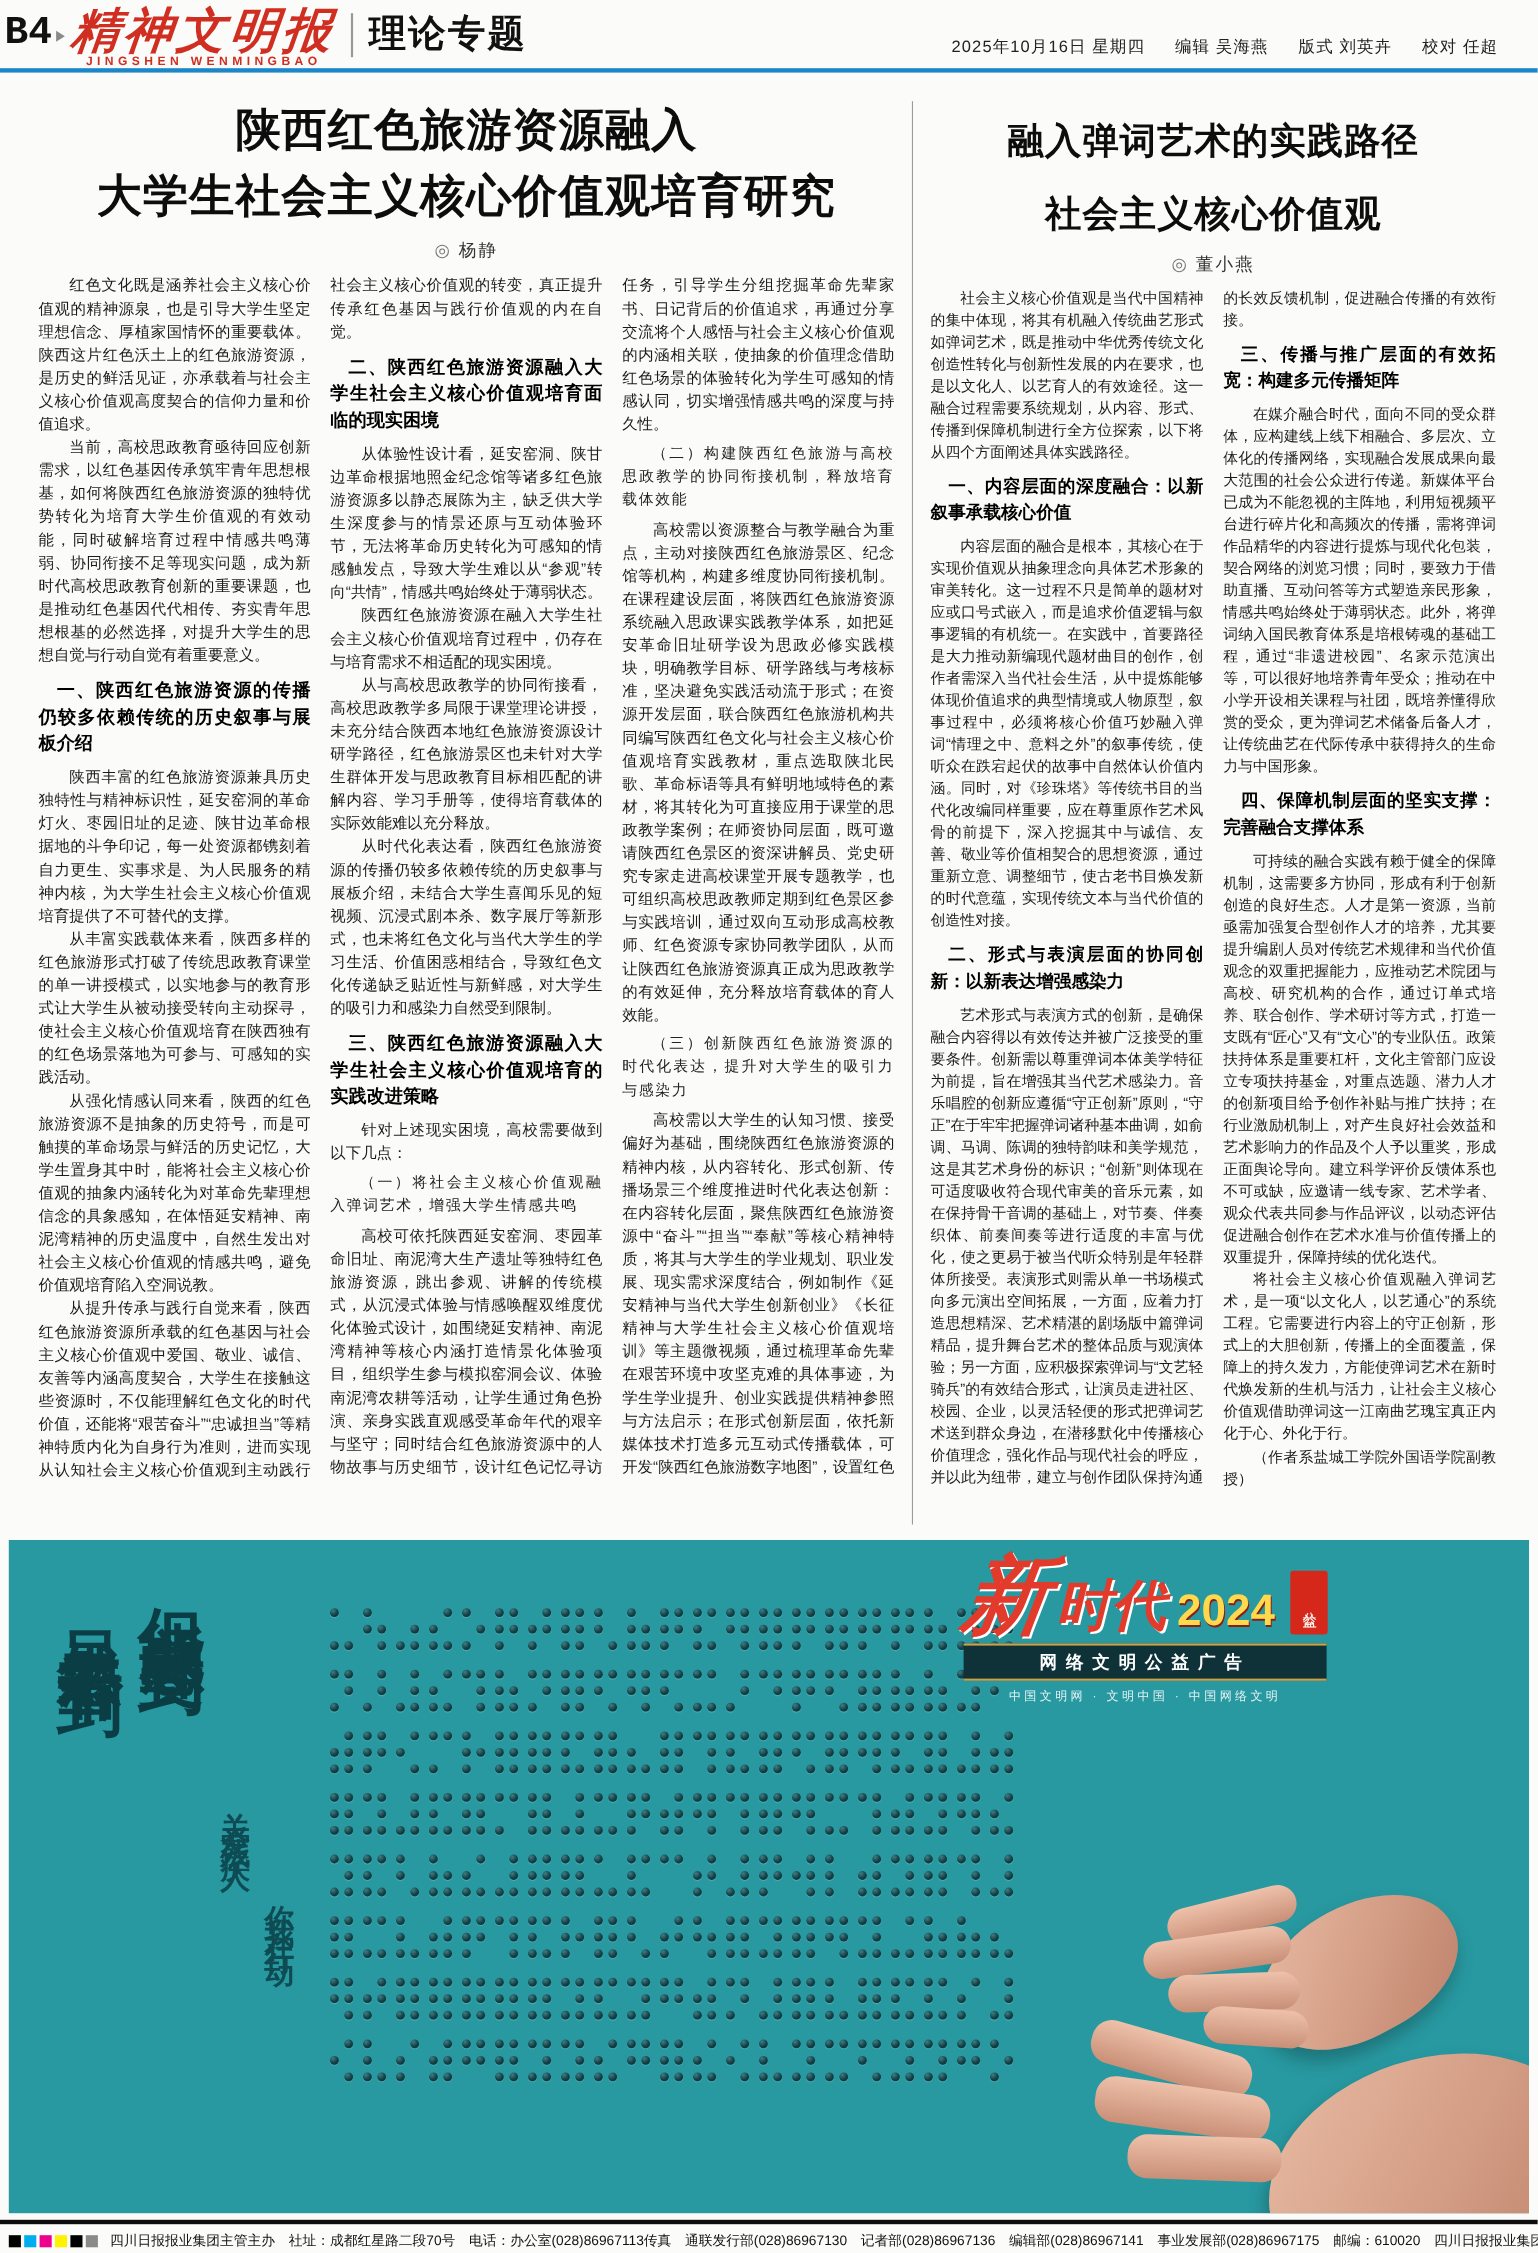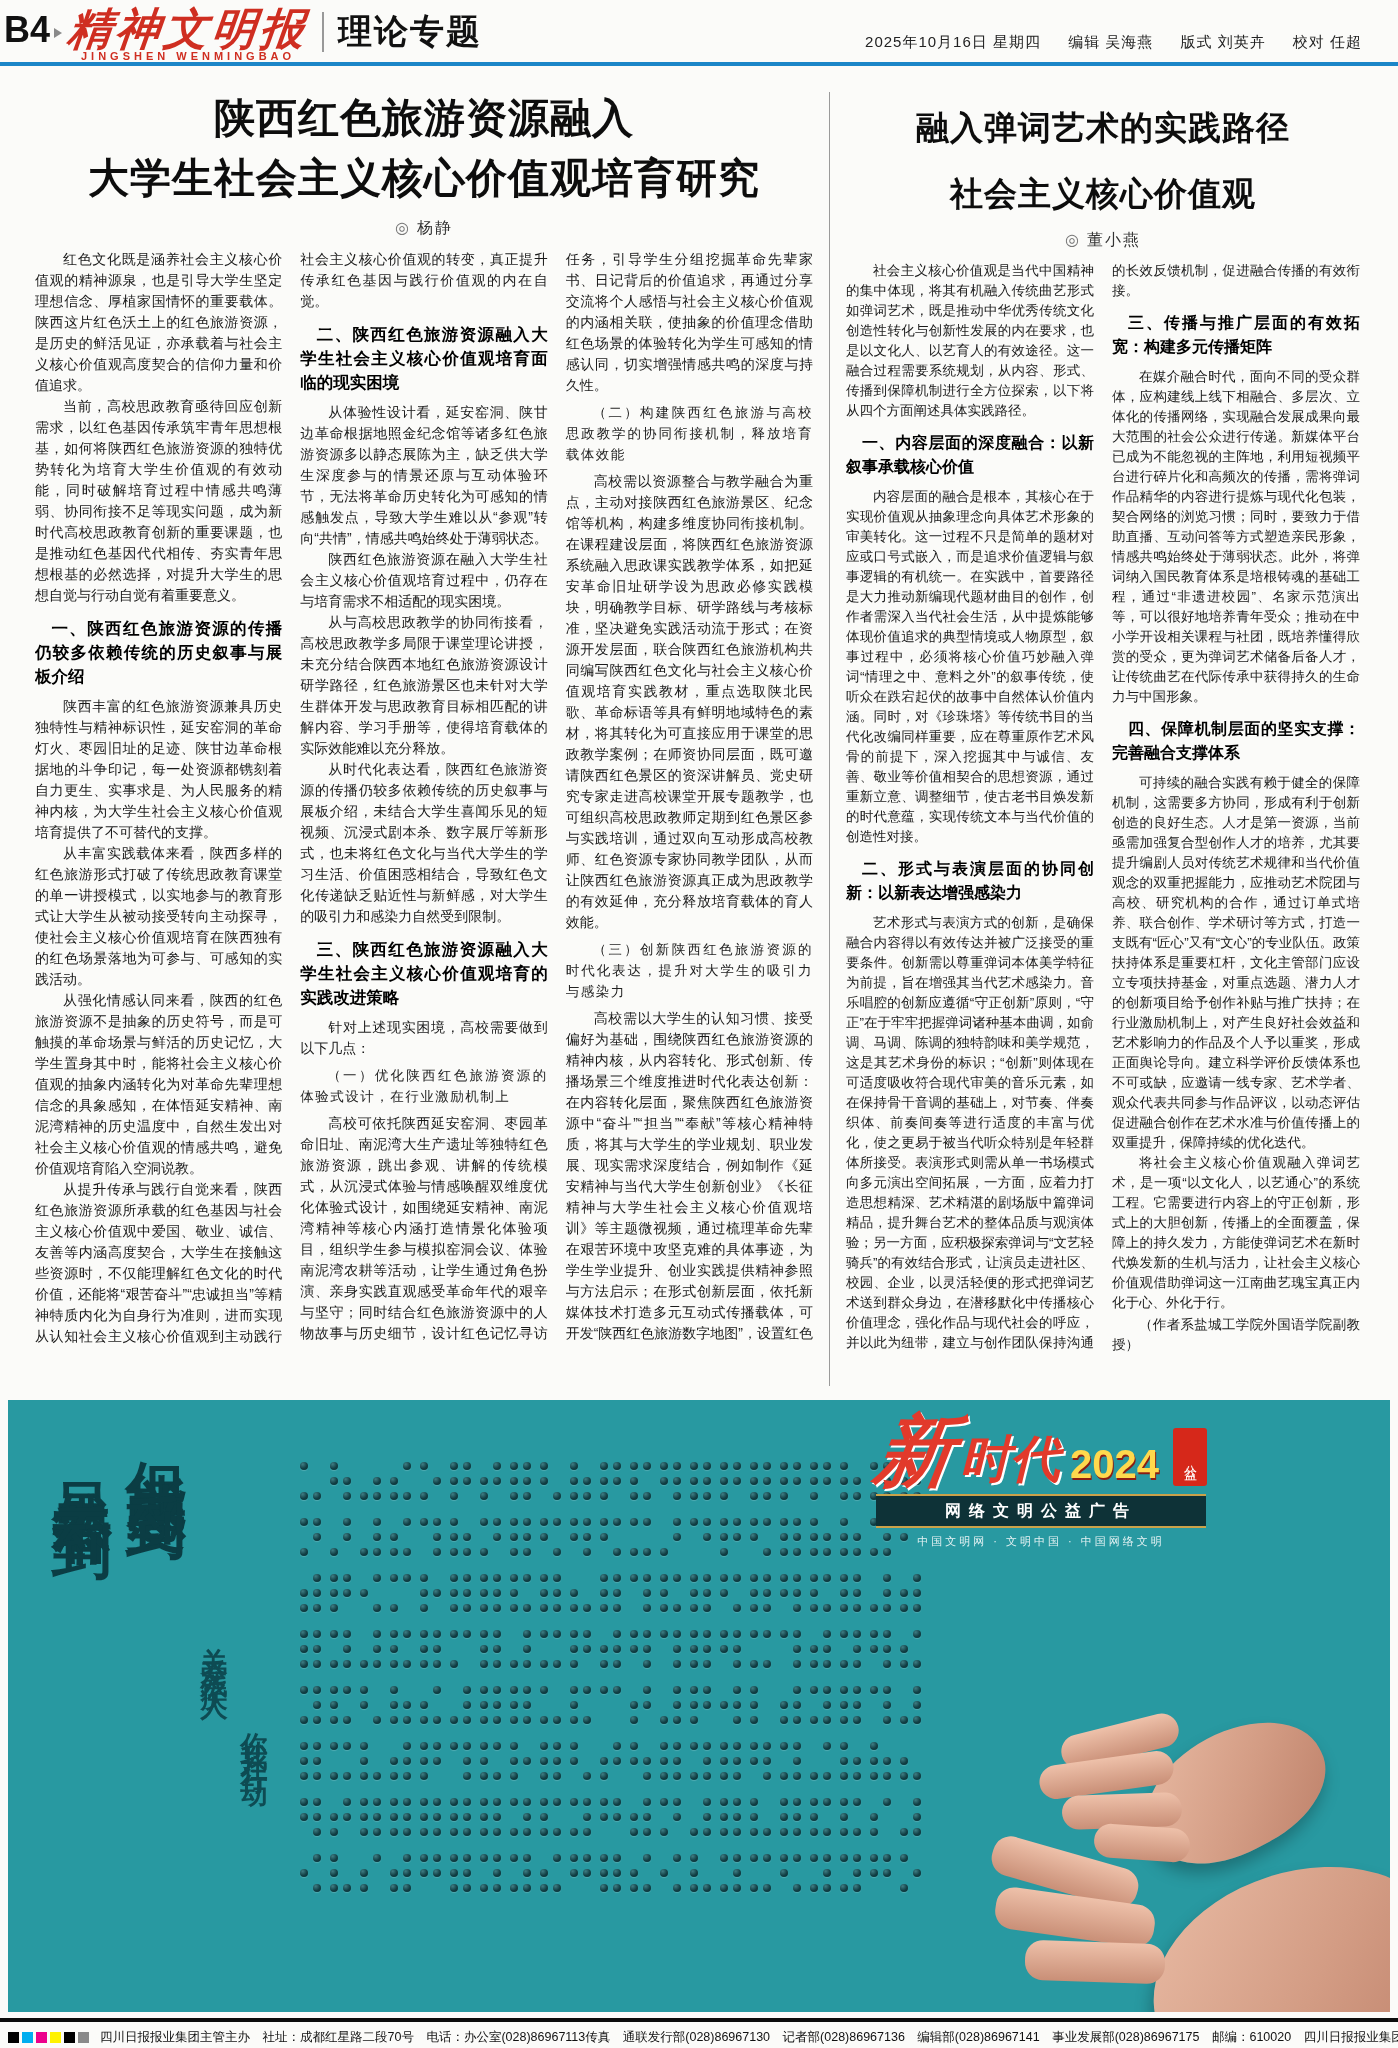--- a/index.html
+++ b/index.html
@@ -3,21 +3,21 @@
 <meta charset="utf-8">
 <style>
   html,body{margin:0;padding:0;}
   body{width:1398px;height:2048px;position:relative;background:#fbfbf9;
        font-family:"Liberation Sans","DejaVu Sans",sans-serif;color:#1a1a1a;
        -webkit-font-smoothing:antialiased;overflow:hidden;}
 
   
   .masthead{position:absolute;top:0;left:0;right:0;height:62px;border-bottom:4px solid #1b86c8;}
   .mh-left{position:absolute;left:4px;top:6px;display:flex;align-items:flex-start;}
-  .page-no{font-size:36px;font-weight:bold;color:#111;line-height:48px;}
+  .page-no{font-size:36px;font-weight:bold;color:#111;line-height:48px;font-family:Liberation Mono, monospace;}
   .page-no-arrow{width:0;height:0;border-left:8px solid #8a8a8a;border-top:5px solid transparent;
        border-bottom:5px solid transparent;margin:22px 6px 0 4px;}
   .paper-logo{display:flex;flex-direction:column;align-items:center;margin-right:10px;}
   .paper-name{font-family:"DejaVu Serif",serif;font-style:italic;font-weight:bold;
        font-size:44px;line-height:46px;color:#cf2e21;letter-spacing:4px;transform:skewX(-6deg);}
   .paper-latin{font-size:11px;font-weight:bold;color:#cf2e21;letter-spacing:4px;margin-top:-2px;}
   .mh-divider{width:2px;height:40px;background:#999;margin:6px 14px 0 4px;}
   .section-title{font-size:34px;font-weight:900;color:#111;line-height:50px;letter-spacing:2px;}
   .mh-right{position:absolute;right:36px;bottom:10px;font-size:15px;color:#222;letter-spacing:1px;}
   .mh-right span{margin-left:22px;}
@@ -131,21 +131,21 @@
         <p class="para">从丰富实践载体来看，陕西多样的红色旅游形式打破了传统思政教育课堂的单一讲授模式，以实地参与的教育形式让大学生从被动接受转向主动探寻，使社会主义核心价值观培育在陕西独有的红色场景落地为可参与、可感知的实践活动。</p>
         <p class="para">从强化情感认同来看，陕西的红色旅游资源不是抽象的历史符号，而是可触摸的革命场景与鲜活的历史记忆，大学生置身其中时，能将社会主义核心价值观的抽象内涵转化为对革命先辈理想信念的具象感知，在体悟延安精神、南泥湾精神的历史温度中，自然生发出对社会主义核心价值观的情感共鸣，避免价值观培育陷入空洞说教。</p>
         <p class="para">从提升传承与践行自觉来看，陕西红色旅游资源所承载的红色基因与社会主义核心价值观中爱国、敬业、诚信、友善等内涵高度契合，大学生在接触这些资源时，不仅能理解红色文化的时代价值，还能将“艰苦奋斗”“忠诚担当”等精神特质内化为自身行为准则，进而实现从认知社会主义核心价值观到主动践行社会主义核心价值观的转变，真正提升传承红色基因与践行价值观的内在自觉。</p>
         <p class="sec-h">二、陕西红色旅游资源融入大学生社会主义核心价值观培育面临的现实困境</p>
         <p class="para">从体验性设计看，延安窑洞、陕甘边革命根据地照金纪念馆等诸多红色旅游资源多以静态展陈为主，缺乏供大学生深度参与的情景还原与互动体验环节，无法将革命历史转化为可感知的情感触发点，导致大学生难以从“参观”转向“共情”，情感共鸣始终处于薄弱状态。</p>
         <p class="para">陕西红色旅游资源在融入大学生社会主义核心价值观培育过程中，仍存在与培育需求不相适配的现实困境。</p>
         <p class="para">从与高校思政教学的协同衔接看，高校思政教学多局限于课堂理论讲授，未充分结合陕西本地红色旅游资源设计研学路径，红色旅游景区也未针对大学生群体开发与思政教育目标相匹配的讲解内容、学习手册等，使得培育载体的实际效能难以充分释放。</p>
         <p class="para">从时代化表达看，陕西红色旅游资源的传播仍较多依赖传统的历史叙事与展板介绍，未结合大学生喜闻乐见的短视频、沉浸式剧本杀、数字展厅等新形式，也未将红色文化与当代大学生的学习生活、价值困惑相结合，导致红色文化传递缺乏贴近性与新鲜感，对大学生的吸引力和感染力自然受到限制。</p>
         <p class="sec-h">三、陕西红色旅游资源融入大学生社会主义核心价值观培育的实践改进策略</p>
         <p class="para">针对上述现实困境，高校需要做到以下几点：</p>
-        <p class="sub-h">（一）优化陕西红色旅游资源的体验式设计，在行业激励机制上</p>
+        <p class="sub-h">（一）将社会主义核心价值观融入弹词艺术，增强大学生情感共鸣</p>
         <p class="para">高校可依托陕西延安窑洞、枣园革命旧址、南泥湾大生产遗址等独特红色旅游资源，跳出参观、讲解的传统模式，从沉浸式体验与情感唤醒双维度优化体验式设计，如围绕延安精神、南泥湾精神等核心内涵打造情景化体验项目，组织学生参与模拟窑洞会议、体验南泥湾农耕等活动，让学生通过角色扮演、亲身实践直观感受革命年代的艰辛与坚守；同时结合红色旅游资源中的人物故事与历史细节，设计红色记忆寻访任务，引导学生分组挖掘革命先辈家书、日记背后的价值追求，再通过分享交流将个人感悟与社会主义核心价值观的内涵相关联，使抽象的价值理念借助红色场景的体验转化为学生可感知的情感认同，切实增强情感共鸣的深度与持久性。</p>
         <p class="sub-h">（二）构建陕西红色旅游与高校思政教学的协同衔接机制，释放培育载体效能</p>
         <p class="para">高校需以资源整合与教学融合为重点，主动对接陕西红色旅游景区、纪念馆等机构，构建多维度协同衔接机制。在课程建设层面，将陕西红色旅游资源系统融入思政课实践教学体系，如把延安革命旧址研学设为思政必修实践模块，明确教学目标、研学路线与考核标准，坚决避免实践活动流于形式；在资源开发层面，联合陕西红色旅游机构共同编写陕西红色文化与社会主义核心价值观培育实践教材，重点选取陕北民歌、革命标语等具有鲜明地域特色的素材，将其转化为可直接应用于课堂的思政教学案例；在师资协同层面，既可邀请陕西红色景区的资深讲解员、党史研究专家走进高校课堂开展专题教学，也可组织高校思政教师定期到红色景区参与实践培训，通过双向互动形成高校教师、红色资源专家协同教学团队，从而让陕西红色旅游资源真正成为思政教学的有效延伸，充分释放培育载体的育人效能。</p>
         <p class="sub-h">（三）创新陕西红色旅游资源的时代化表达，提升对大学生的吸引力与感染力</p>
         <p class="para">高校需以大学生的认知习惯、接受偏好为基础，围绕陕西红色旅游资源的精神内核，从内容转化、形式创新、传播场景三个维度推进时代化表达创新：在内容转化层面，聚焦陕西红色旅游资源中“奋斗”“担当”“奉献”等核心精神特质，将其与大学生的学业规划、职业发展、现实需求深度结合，例如制作《延安精神与当代大学生创新创业》《长征精神与大学生社会主义核心价值观培训》等主题微视频，通过梳理革命先辈在艰苦环境中攻坚克难的具体事迹，为学生学业提升、创业实践提供精神参照与方法启示；在形式创新层面，依托新媒体技术打造多元互动式传播载体，可开发“陕西红色旅游数字地图”，设置红色历史知识问答、故事复述等任务模块，解锁延安革命纪念馆、照金红色景区的专属数字徽章，组织团队对陕北革命歌谣进行改编，在保留精神内涵的前提下，融入当代青年语言范式，通过短视频平台发布等渠道推广；在传播场景层面，将陕西红色资源融入校园日常文化活动，举办红色文创设计大赛，鼓励学生以延安窑洞建筑、革命纹样、红色标语等元素为灵感设计文创产品、家居摆件等实用文创，让红色文化以更具象、更贴近大学生的方式呈现，进而切实增强对大学生的精神感染力。</p>
       </div>
   </div>
 
   <div class="article-divider"></div>
 

